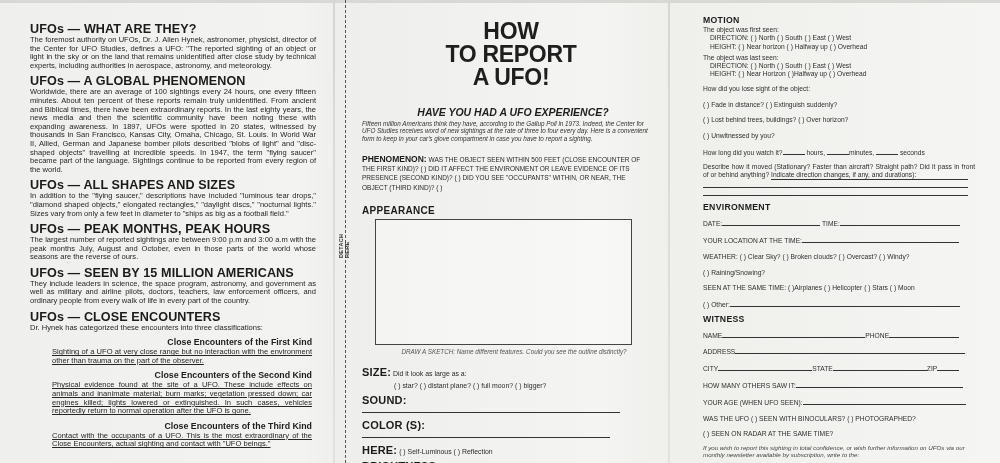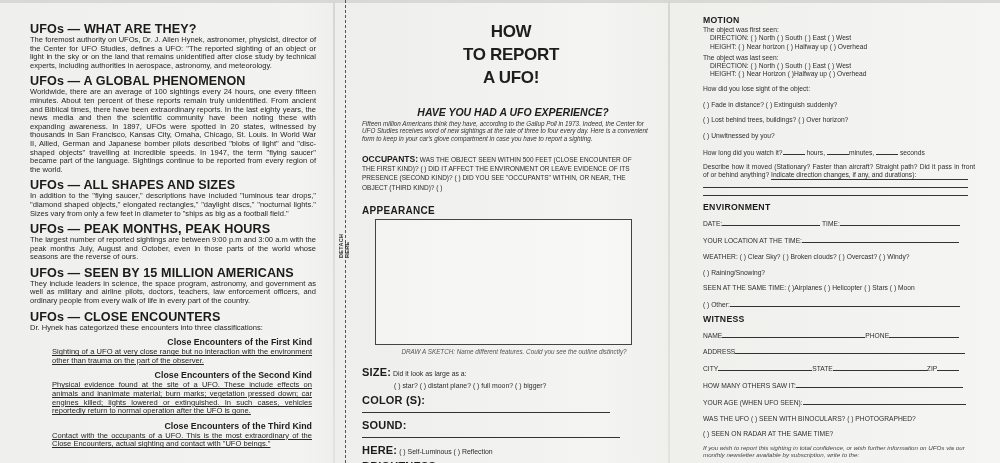--- a/index.html
+++ b/index.html
@@ -44,21 +44,21 @@
   }
   .detach-label {
     position: absolute; left: 338px; top: 218px; width: 40px; height: 14px;
     transform-origin: 0 0; transform: rotate(-90deg) translate(-40px, 0);
     font-size: 5.5px; font-weight: bold; color: #333; letter-spacing: 0.3px;
   }
 
   
   #mid { left: 352px; width: 310px; padding-top: 20px; }
   .big-title {
-    text-align: center; font-weight: bold; font-size: 17px; line-height: 23px;
+    text-align: center; font-weight: bold; font-size: 23px; line-height: 23px;
     color: #1e1e1e; letter-spacing: -0.3px; padding-left: 8px;
   }
   .sub-title {
     text-align: center; font-weight: bold; font-style: italic;
     font-size: 10.5px; margin-top: 17px; color: #1e1e1e; padding-left: 12px;
   }
   .intro {
     font-style: italic; font-size: 6.3px; line-height: 7.3px; color: #333;
     padding-left: 10px; padding-right: 10px; margin-top: 2px; text-align: left;
   }
@@ -146,41 +146,41 @@
   <div class="panel" id="mid">
     <div class="big-title">
       <div>HOW</div>
       <div>TO REPORT</div>
       <div>A UFO!</div>
     </div>
     <div class="sub-title">HAVE YOU HAD A UFO EXPERIENCE?</div>
     <div class="intro">Fifteen million Americans think they have, according to the Gallup Poll in 1973. Indeed, the Center for UFO Studies receives word of new sightings at the rate of three to four every day. Here is a convenient form to keep in your car's glove compartment in case you have to report a sighting.</div>
 
     <div class="important">
-      <b>OCCUPANTS:</b>
+      <b>PHENOMENON:</b>
       <span>WAS THE OBJECT SEEN WITHIN 500 FEET (CLOSE ENCOUNTER OF THE FIRST KIND)? (   ) DID IT AFFECT THE ENVIRONMENT OR LEAVE EVIDENCE OF ITS PRESENCE (SECOND KIND)? (   ) DID YOU SEE "OCCUPANTS" WITHIN, OR NEAR, THE OBJECT (THIRD KIND)? (   )</span>
     </div>
 
     <div class="sec-h appearance-h">APPEARANCE</div>
     <div class="sketch-box"></div>
     <div class="sketch-cap">DRAW A SKETCH: Name different features. Could you see the outline distinctly?</div>
 
     <div class="frow m-size">
       <b>SIZE:</b>
       <span>Did it look as large as a:</span>
     </div>
     <div class="frow indent" style="margin-top:3px">(   ) star?  (   ) distant plane?  (   ) full moon?  (   ) bigger?</div>
 
     <div class="frow" style="margin-top:6px">
+      <b>SOUND:</b>
+      <span class="uline" style="width:258px"></span>
+    </div>
+    <div class="frow" style="margin-top:6px">
       <b>COLOR (S):</b>
       <span class="uline" style="width:248px"></span>
-    </div>
-    <div class="frow" style="margin-top:6px">
-      <b>SOUND:</b>
-      <span class="uline" style="width:258px"></span>
     </div>
     <div class="frow" style="margin-top:6px">
       <b>HERE:</b>
       <span>(   ) Self-Luminous  (   ) Reflection</span>
     </div>
     <div class="frow" style="margin-top:6px">
       <b>BRIGHTNESS:</b>
       <span>(   ) Star  (   ) Aircraft light  (   ) Flare  (   ) Blinding</span>
     </div>
     <div class="frow" style="margin-top:6px">Did it leave a trail? (   ) Yes (   ) No</div>

